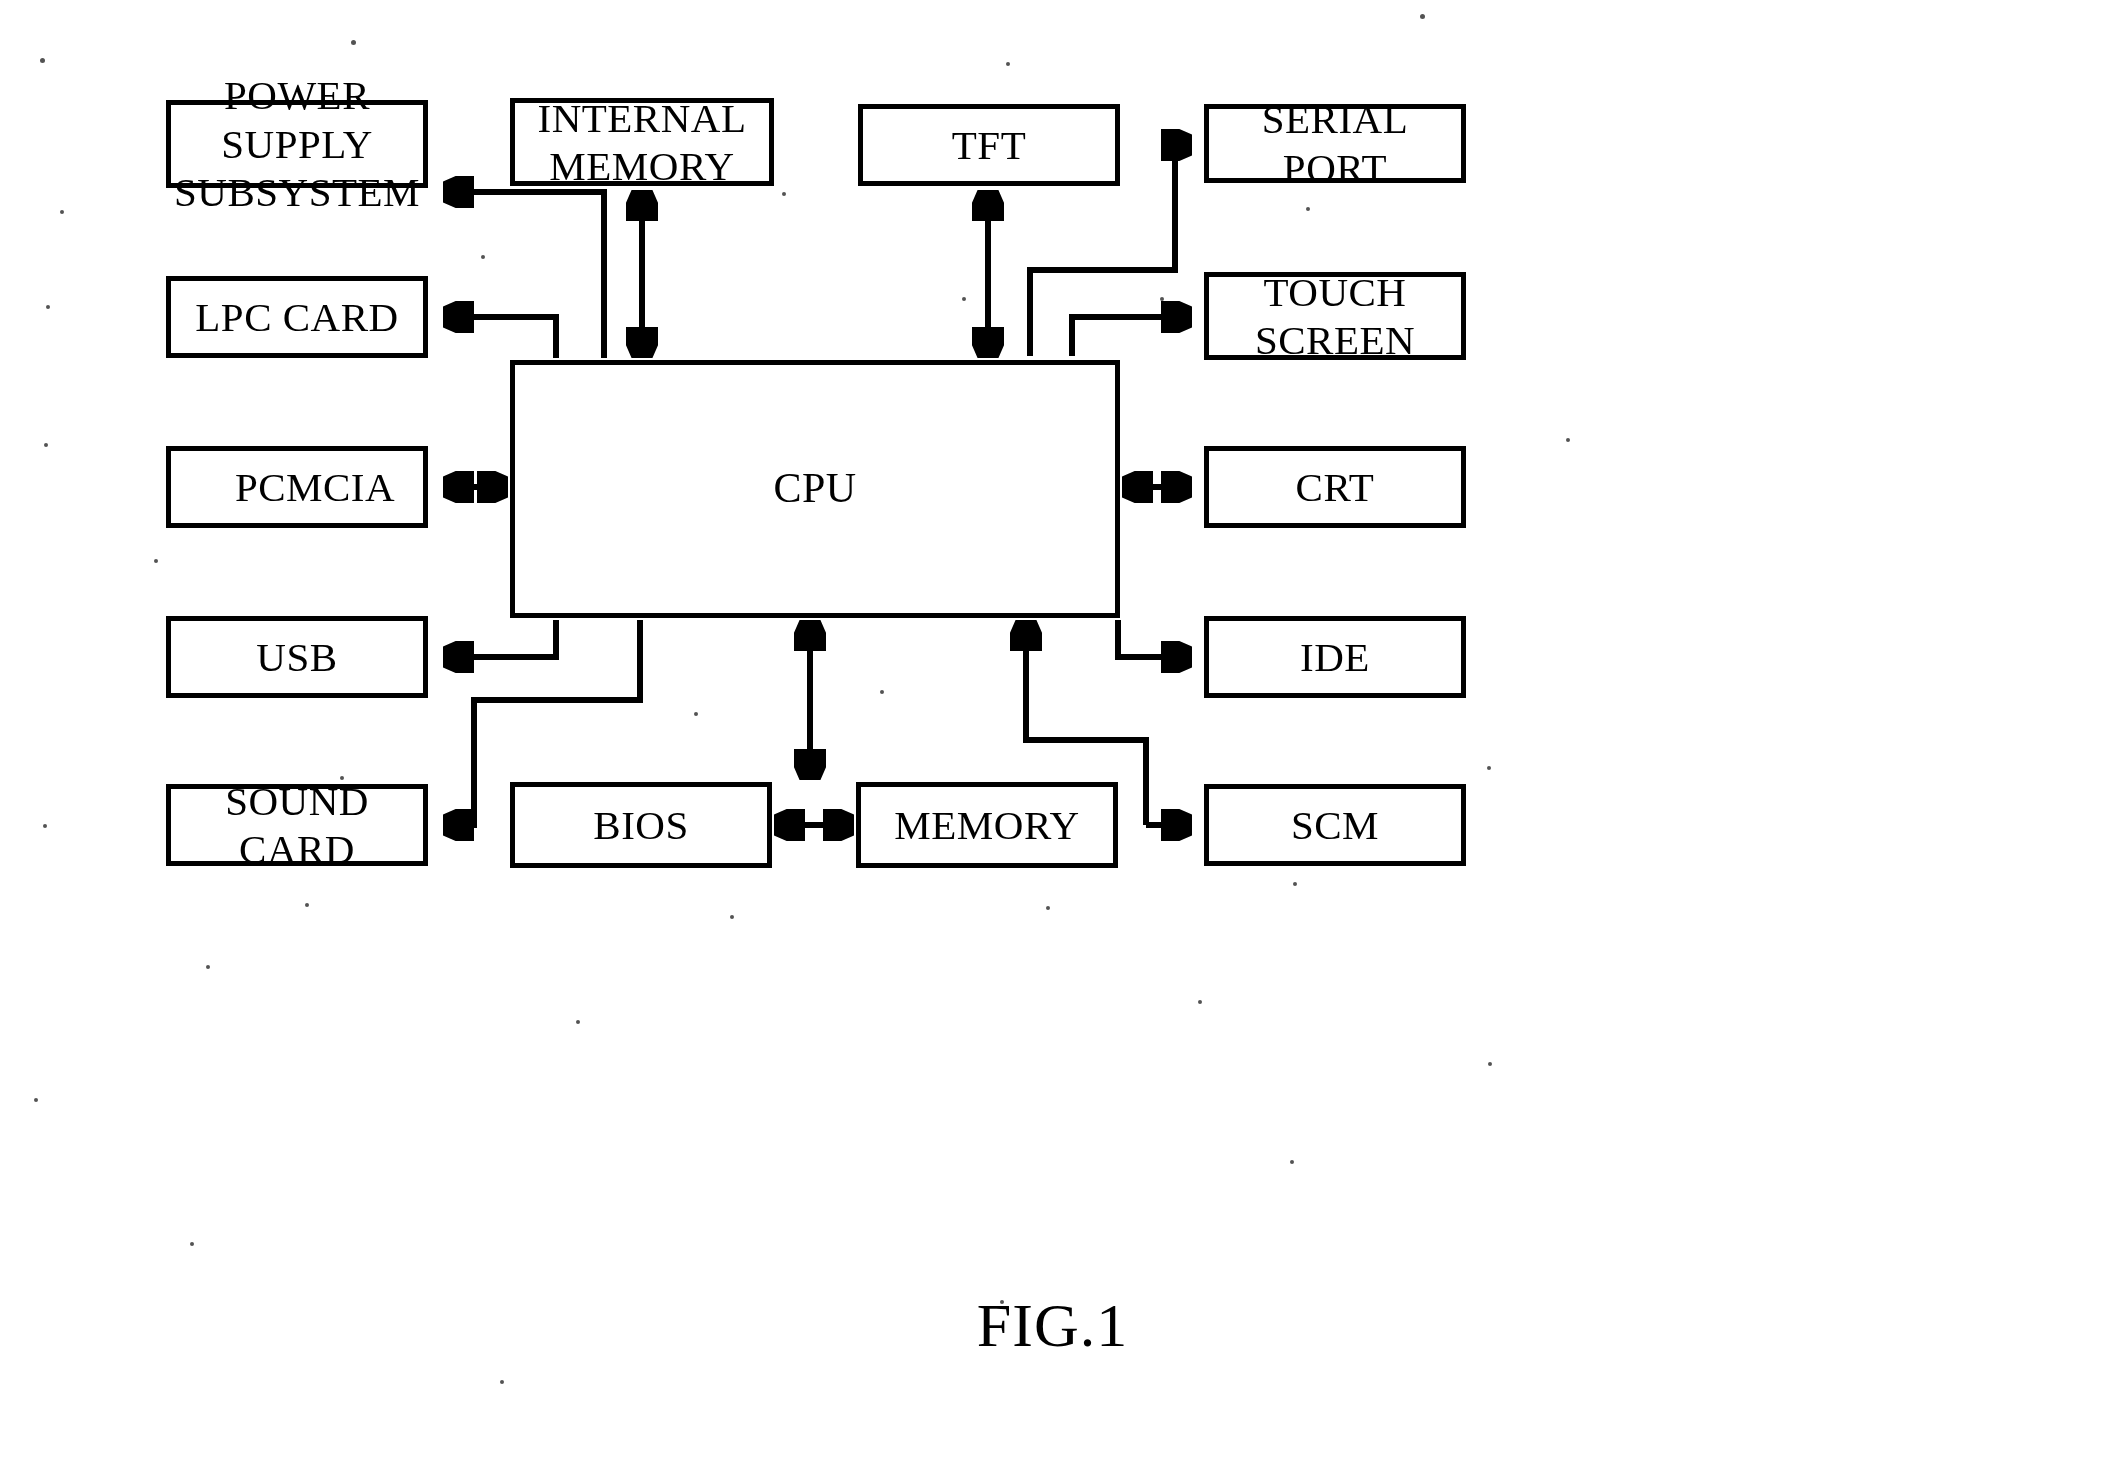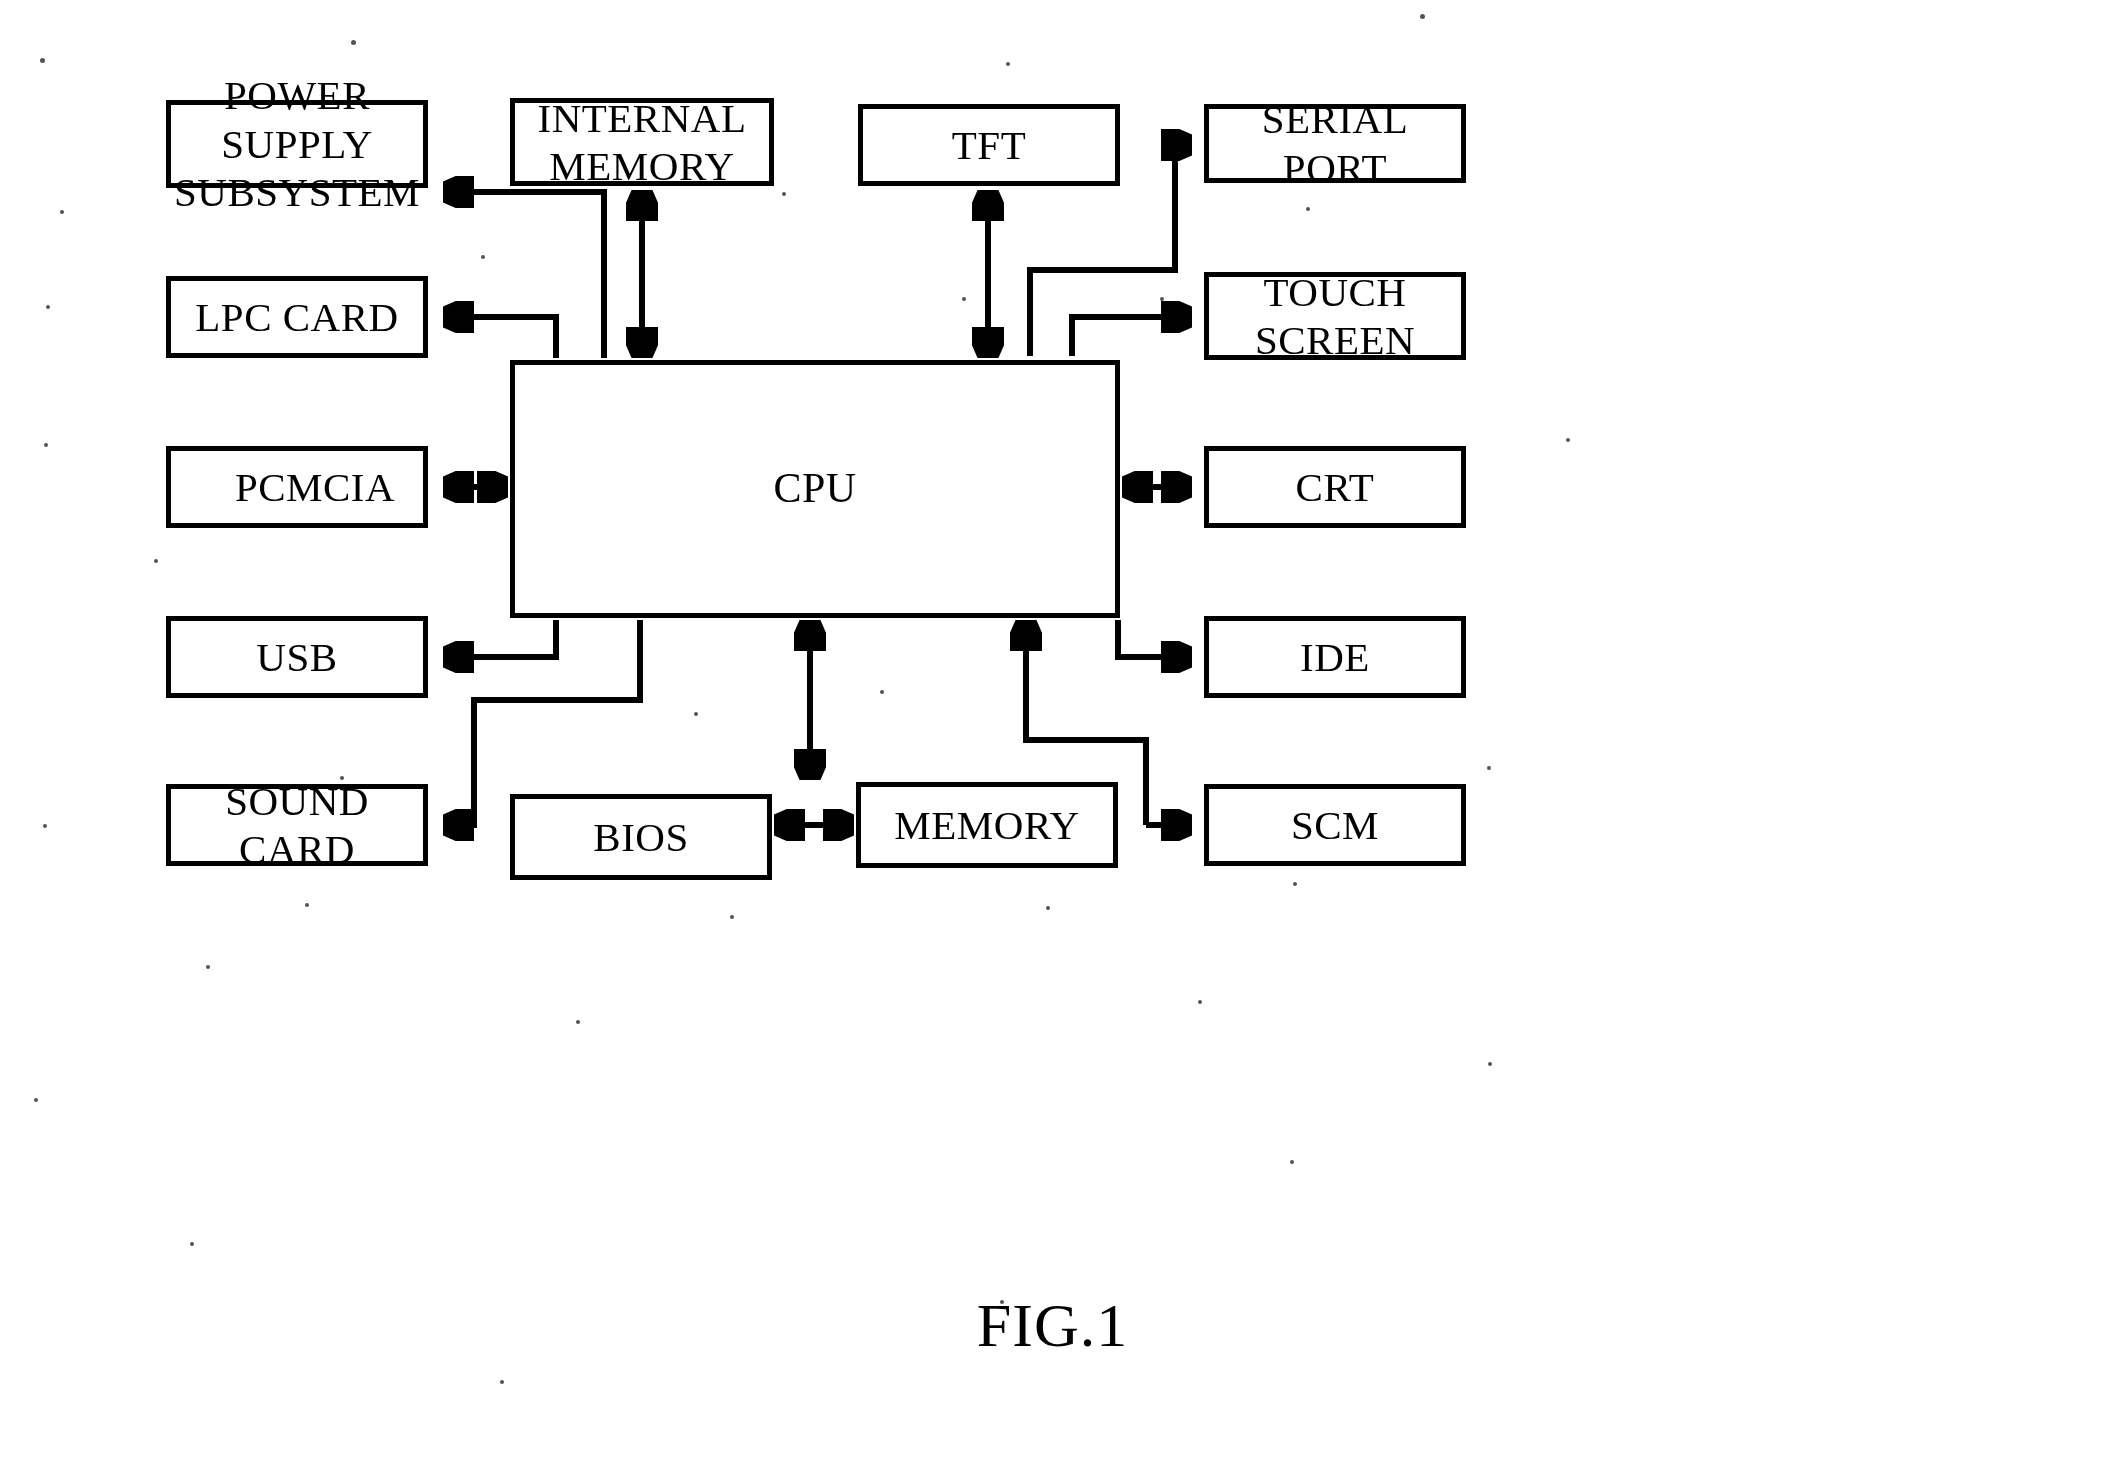--- a/index.html
+++ b/index.html
@@ -198,21 +198,21 @@
   </div>
 
   <div class="node" style="left: 1204px; top: 616px; width: 262px; height: 82px; border-color: rgb(0, 0, 0); color: rgb(0, 0, 0);">
     <span class="label">IDE</span>
   </div>
 
   <div class="node" style="left: 166px; top: 784px; width: 262px; height: 82px; border-color: rgb(0, 0, 0); color: rgb(0, 0, 0);">
     <span class="label">SOUND CARD</span>
   </div>
 
-  <div class="node" style="left: 510px; top: 782px; width: 262px; height: 86px; border-color: rgb(0, 0, 0); color: rgb(0, 0, 0); margin-top: 12px;">
+  <div class="node" style="left: 510px; top: 782px; width: 262px; height: 86px; border-color: rgb(0, 0, 0); color: rgb(0, 0, 0);">
     <span class="label">BIOS</span>
   </div>
 
   <div class="node" style="left: 856px; top: 782px; width: 262px; height: 86px; border-color: rgb(0, 0, 0); color: rgb(0, 0, 0);">
     <span class="label">MEMORY</span>
   </div>
 
   <div class="node" style="left: 1204px; top: 784px; width: 262px; height: 82px; border-color: rgb(0, 0, 0); color: rgb(0, 0, 0);">
     <span class="label">SCM</span>
   </div>

